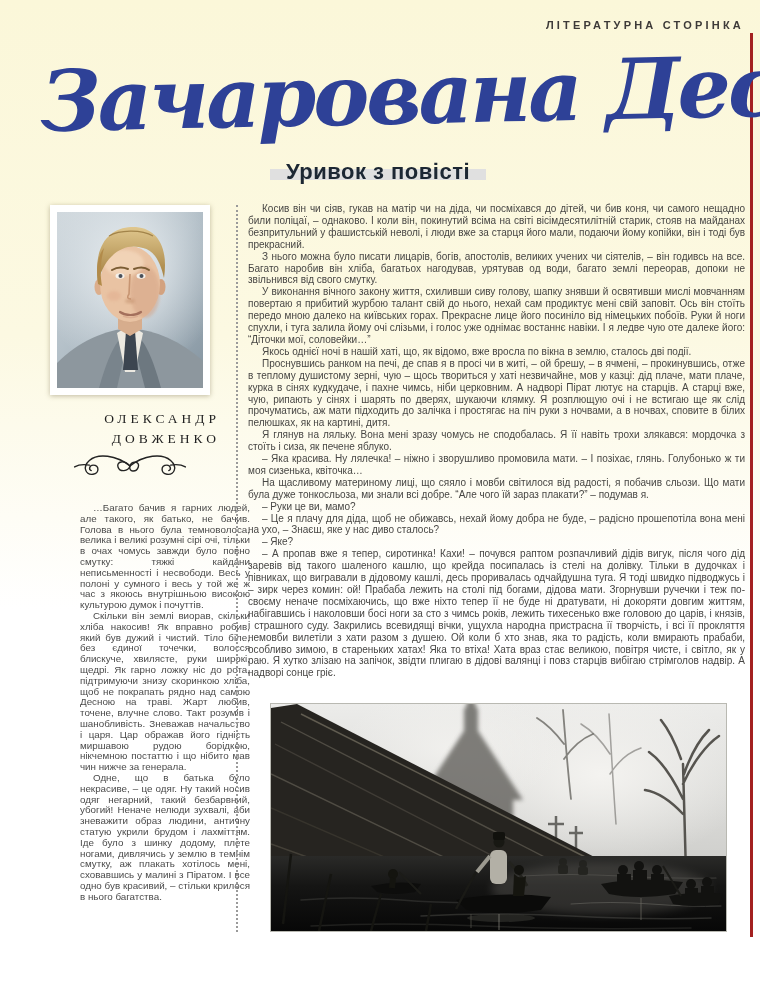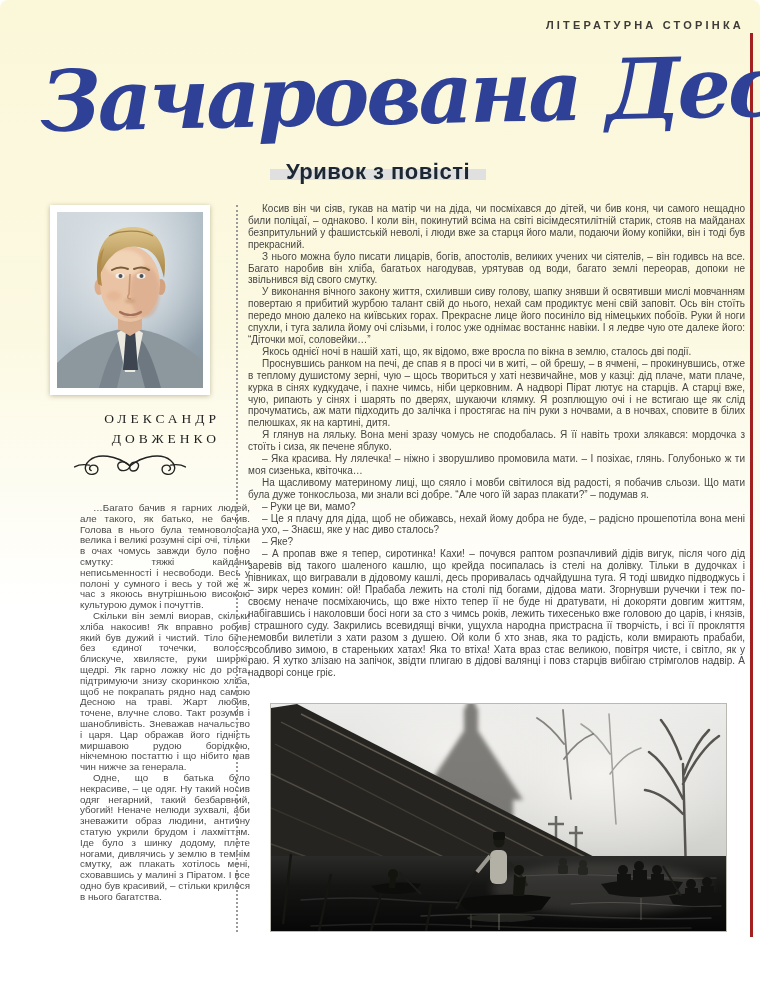--- a/index.html
+++ b/index.html
@@ -1,21 +1,20 @@
 <!DOCTYPE html>
 <html lang="uk" style="--accent-red: #a32020; --title-blue: #2e4197; --band-gray: #e0e0e0; --page-cream: #fbf7d9;"><head>
 <meta charset="utf-8">
 <style>
   * { margin:0; padding:0; box-sizing:border-box; }
   html,body { width:760px; }
   body { font-family:"Liberation Sans", sans-serif; }
   .page {
     position:relative; width:760px; height:984px; overflow:hidden;
     background:linear-gradient(180deg, var(--page-cream,#fbf7d9) 0%, #fcf9e2 34%, #ffffff 62%, #ffffff 100%);
-    border-radius:8px;
   }
   
   .section-label {
     position:absolute; top:19px; right:16px;
     font-size:11px; font-weight:bold; letter-spacing:3.2px; color:#3d3a38;
   }
   .edge-line {
     position:absolute; right:7px; top:33px; bottom:47px; width:3px;
     background:var(--accent-red,#a32020);
   }

